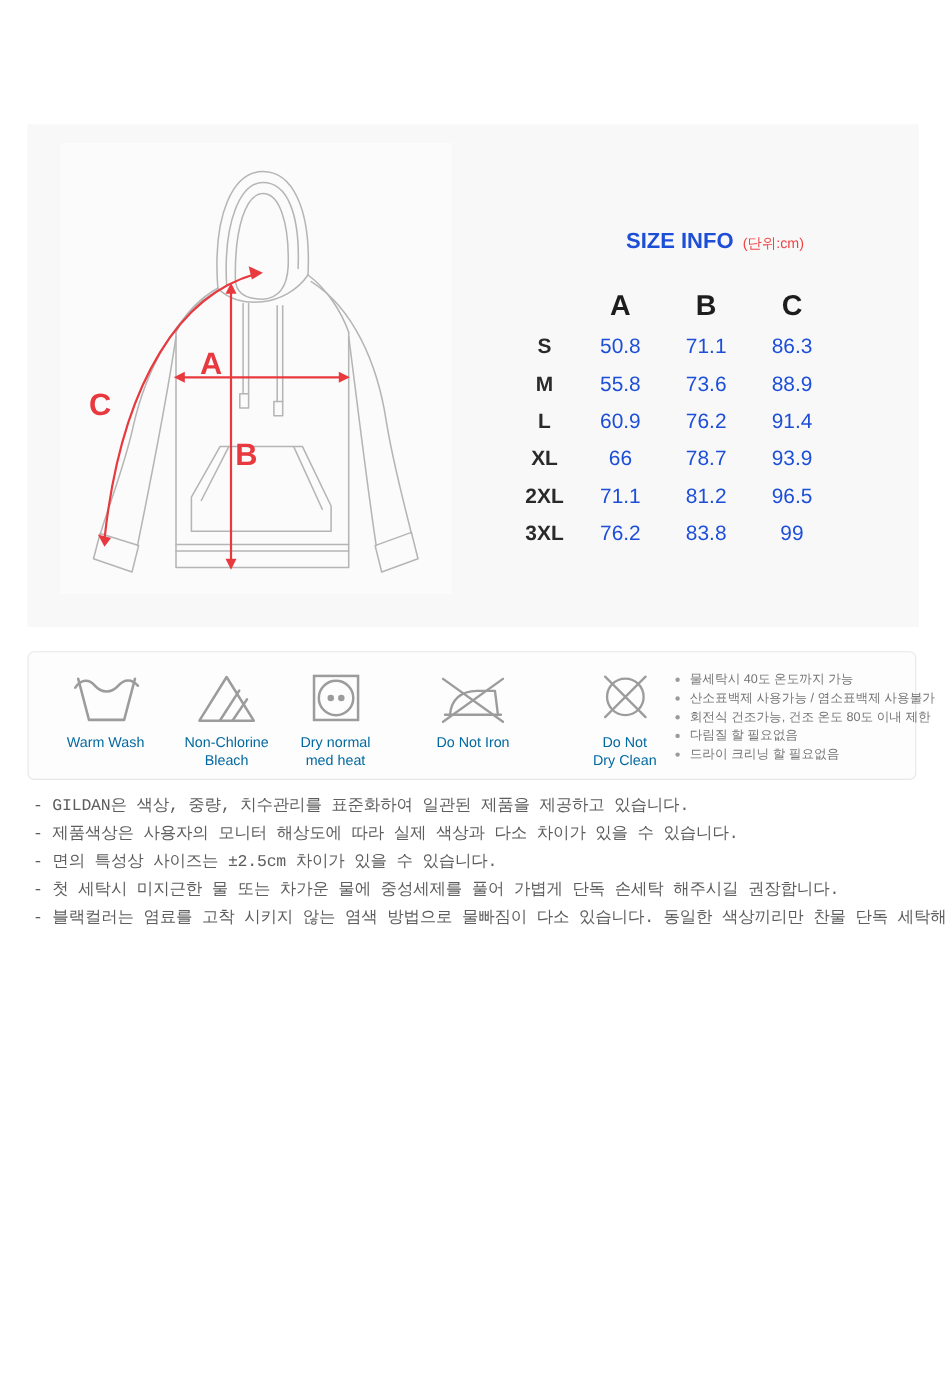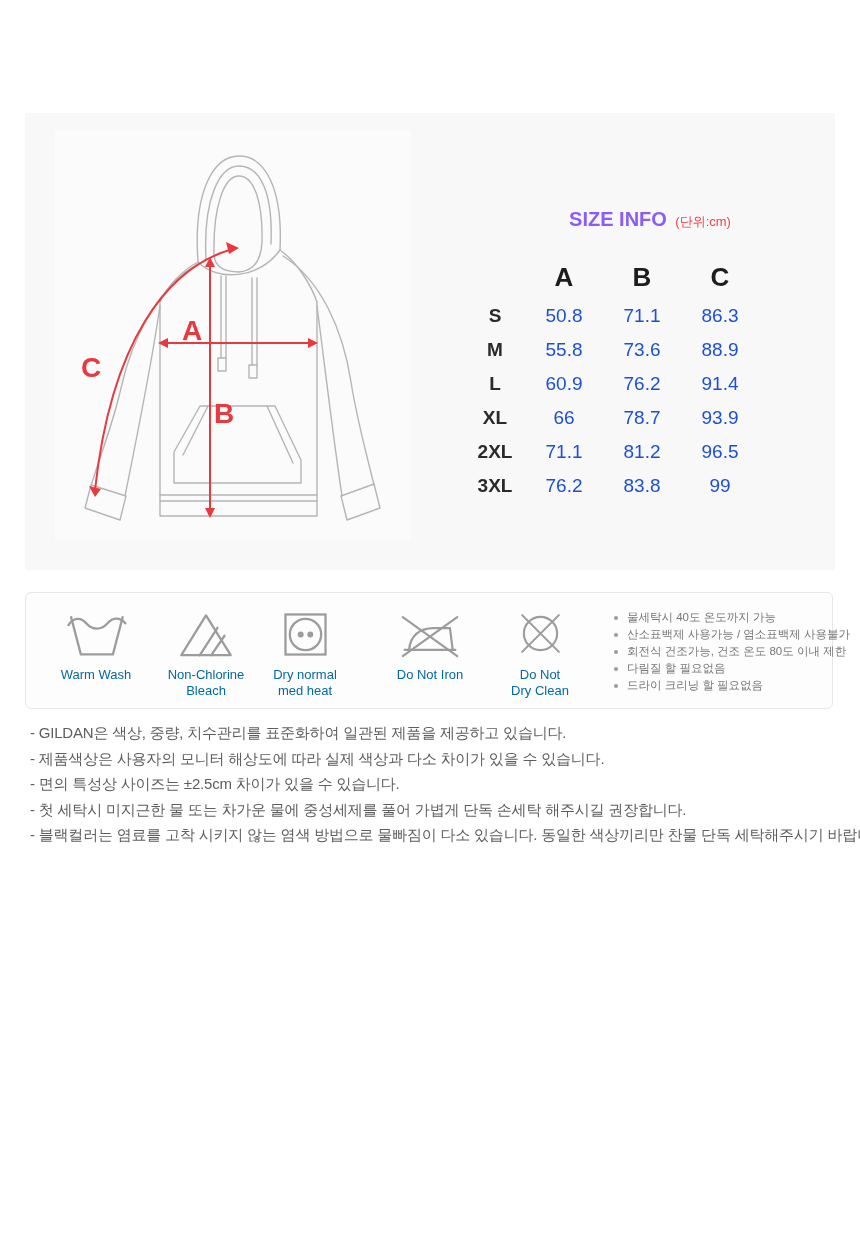--- a/index.html
+++ b/index.html
@@ -4,21 +4,21 @@
 <style>
   * { margin:0; padding:0; box-sizing:border-box; }
   body { background:#ffffff; font-family:"Liberation Sans", sans-serif; }
   .page { position:relative; width:860px; height:1256px; background:#ffffff; overflow:hidden; }
 
   
   .top-panel { position:absolute; left:25px; top:113px; width:810px; height:457px; background:#f8f8f8; }
   .hoodie-box { position:absolute; left:30px; top:17px; width:356px; height:410px; background:#fbfbfb; }
 
   .size-title-row { position:absolute; left:465px; top:95px; width:320px; text-align:center; white-space:nowrap; }
-  .size-title { font-size:20px; font-weight:bold; color:#8b5cf6; letter-spacing:0; }
+  .size-title { font-size:20px; font-weight:bold; color:#1d4ed8; letter-spacing:0; }
   .size-unit { font-size:13px; color:#ef4444; margin-left:4px; }
 
   .size-table { position:absolute; left:440px; top:142px; border-collapse:collapse; }
   .size-table th, .size-table td { text-align:center; vertical-align:middle; font-weight:normal; }
   .size-table .col-label { width:60px; }
   .size-table .col-val { width:78px; }
   .size-table tr.hdr { height:44px; }
   .size-table tr.row { height:34px; }
   .size-table tr.hdr th { font-size:26px; font-weight:bold; color:#1d1d1d; }
   .size-table td.rlabel { font-size:19px; font-weight:bold; color:#2a2a2a; }
@@ -31,21 +31,21 @@
   .care-item .icon-box { height:50px; display:flex; align-items:flex-end; justify-content:center; }
   .care-label { margin-top:9px; font-size:13px; line-height:1.22; color:#0369a1; }
   .care-label span { display:block; }
   .care-notes { position:absolute; left:588px; top:16px;text-align:center; }
   .note-row { display:flex; align-items:center; height:17px; }
   .note-dot { width:4px; height:4px; border-radius:50%; background:#9b9b9b; margin-right:9px; flex:none; }
   .note-text { font-size:11.5px; color:#757575; white-space:nowrap; }
 
   
   .footnotes { position:absolute; left:30px; top:720px; width:820px; }
-  .fn { font-size:15px; color:#5d5d5d; line-height:25.6px; white-space:nowrap; letter-spacing:-0.2px; }
+  .fn { font-size:15px; color:#5d5d5d; line-height:25.6px; white-space:nowrap; letter-spacing:-0.2px;font-family:Liberation Mono, monospace; }
 </style>
 </head>
 <body>
 
 <div class="page">
 
   <div class="top-panel">
 
     <div class="hoodie-box">
       <svg viewBox="0 0 356 410" width="356" height="410">
@@ -201,21 +201,21 @@
           <path d="M 11 45 C 12 30 22 21 38 21 L 56 21 L 59 45"></path>
           <path d="M 4 9 L 64 52 M 64 9 L 4 52"></path>
         </svg>
       </div>
       <div class="care-label">
         <span>Do Not Iron</span>
         <span></span>
       </div>
     </div>
 
-    <div class="care-item" style="left:458px;text-align:center;">
+    <div class="care-item" style="left:486px;text-align:center;">
       <div class="icon-box">
         <svg viewBox="0 0 56 56" width="49" height="49" fill="none" stroke="#9c9c9c" stroke-width="2.4" stroke-linecap="round">
           <circle cx="28" cy="28" r="19"></circle>
           <path d="M 7 7 L 49 49 M 49 7 L 7 49"></path>
         </svg>
       </div>
       <div class="care-label">
         <span>Do Not</span>
         <span>Dry Clean</span>
       </div>

